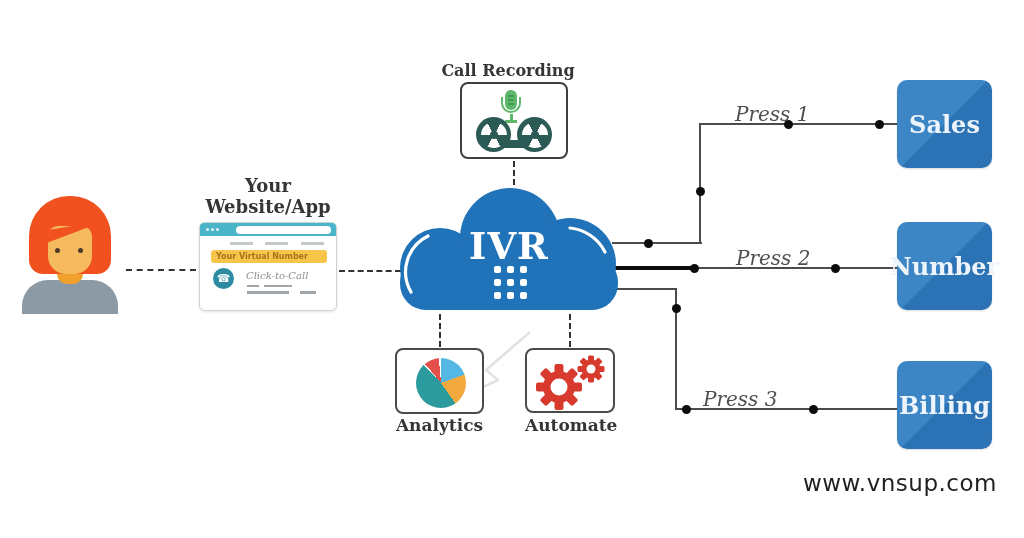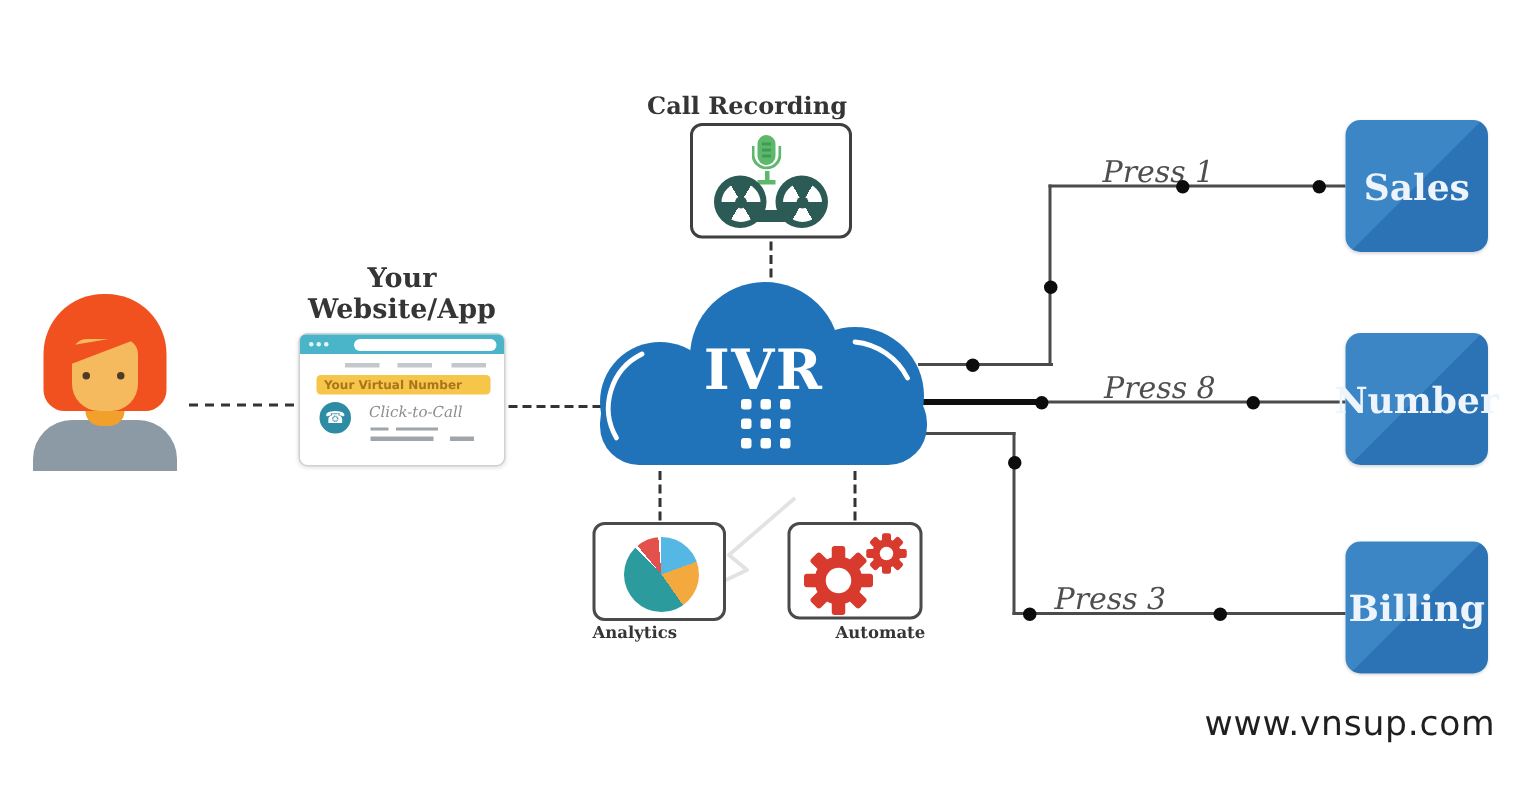--- a/index.html
+++ b/index.html
@@ -33,42 +33,42 @@
   .browser .bar { position:absolute; left:0; top:0; right:0; height:13px; background:#4ab5c9; border-radius:4px 4px 0 0; }
   .browser .bdot { position:absolute; top:5px; width:3px; height:3px; border-radius:50%; background:rgba(255,255,255,.85); }
   .browser .searchbar { position:absolute; left:36px; top:3px; right:5px; height:7.5px; background:#ffffff; border-radius:4px; }
   .browser .navseg { position:absolute; top:19px; width:23px; height:2.5px; background:#c3c8ca; }
   .browser .banner { position:absolute; left:11px; top:27px; width:116px; height:13px; background:#f6c64a; border-radius:3px; font-size:8px; font-weight:bold; color:#a9741c; line-height:13px; padding-left:5px; }
   .browser .phone-circle { position:absolute; left:13px; top:45px; width:21px; height:21px; background:#2d8ba4; border-radius:50%; color:#ffffff; font-size:11px; line-height:21px; text-align:center; }
   .browser .cta { position:absolute; left:46px; top:47px; font-family:"DejaVu Serif","Liberation Serif",serif; font-style:italic; font-size:10px; color:#8c8c8c; }
   .browser .seg { position:absolute; height:2px; background:#9fa5a8; }
 
   
-  .rec-label { left:428px; top:61px; width:140px; text-align:center; font-size:16px; z-index:2; }
+  .rec-label { left:438px; top:61px; width:140px; text-align:center; font-size:16px; z-index:2; }
   .rec-box { left:460px; top:82px; width:108px; height:77px; background:#ffffff; border:2.5px solid #3f3f3f; border-radius:8px; z-index:2; }
   .mic-body { position:absolute; left:43px; top:6px; width:12px; height:20px; background:#5db86b; border-radius:6px; }
   .mic-line { position:absolute; left:46px; width:6px; height:1.8px; background:#3e9b53; }
   .mic-arc { position:absolute; left:39px; top:13px; width:20px; height:16px; border:2.5px solid #5db86b; border-top:none; border-radius:0 0 11px 11px; }
   .mic-stand { position:absolute; left:48px; top:30px; width:2.5px; height:6px; background:#5db86b; }
   .mic-base { position:absolute; left:43px; top:36px; width:12px; height:2.5px; background:#5db86b; }
   .tape-bar { position:absolute; left:40px; top:56px; width:28px; height:8px; background:#2c5a55; }
   .reel { position:absolute; top:33px; width:35px; height:35px; background:#2c5a55; border-radius:50%; }
   .reel .blades { position:absolute; left:4.5px; top:4.5px; width:26px; height:26px; border-radius:50%;
     background:conic-gradient(#2c5a55 0deg 30deg, #ffffff 30deg 90deg, #2c5a55 90deg 150deg, #ffffff 150deg 210deg, #2c5a55 210deg 270deg, #ffffff 270deg 330deg, #2c5a55 330deg 360deg); }
   .reel .hub { position:absolute; left:13.5px; top:13.5px; width:8px; height:8px; background:#2c5a55; border-radius:50%; }
 
   
   .cloud-svg { left:398px; top:186px; width:222px; height:126px; z-index:2; }
   .ivr-label { left:398px; top:224px; width:222px; text-align:center; font-size:37px; color:#ffffff; letter-spacing:1px; z-index:3; }
   .keypad { left:494px; top:266px; width:37px; height:37px; display:grid; grid-template-columns:repeat(3,7px); grid-template-rows:repeat(3,7px); gap:6px; z-index:3; }
   .keypad span { width:7px; height:7px; background:#ffffff; border-radius:2px; }
 
   
   .tool-box { position:absolute; background:#ffffff; border:2.5px solid #4a4a4a; border-radius:8px; z-index:2; }
-  .tool-label { position:absolute; font-size:11px; z-index:2; }
+  .tool-label { position:absolute; text-align:center; font-size:17px; z-index:2; }
   .pie { position:absolute; left:19px; top:8px; width:50px; height:50px; border-radius:50%;
     background:conic-gradient(#55b8e4 0deg 70deg, #f3a93d 70deg 145deg, #2b9b9e 145deg 316deg, #ffffff 316deg 320deg, #e4504b 320deg 355deg, #ffffff 355deg 360deg); }
 
   
   .dest-box { position:absolute; left:897px; width:95px; height:88px; border-radius:10px; z-index:3;
     background:linear-gradient(135deg, #3c86c6 0%, #3c86c6 49.5%, #2b73b4 50%, #2b73b4 100%);
     color:#eef4fb; font-family:"DejaVu Serif","Liberation Serif",serif; font-weight:bold;
     display:flex; align-items:center; justify-content:center; font-size:24px; box-shadow:0 1px 2px rgba(0,0,0,.15); }
 
   .watermark { left:803px; top:470px; font-size:23px; color:#1f1f1f; z-index:2; letter-spacing:0.5px; }
@@ -220,24 +220,24 @@
             <rect x="-3" y="-13.5" width="6" height="6.5" rx="1.5" transform="rotate(225)"></rect>
             <rect x="-3" y="-13.5" width="6" height="6.5" rx="1.5" transform="rotate(270)"></rect>
             <rect x="-3" y="-13.5" width="6" height="6.5" rx="1.5" transform="rotate(315)"></rect>
           </g>
           <circle r="9.5"></circle>
           <circle r="4.5" fill="#ffffff"></circle>
         </g>
       </g>
     </svg>
   </div>
-  <div class="tool-label slab" style="left:525px; top:415px; width:90px;margin-left:32px;">Automate</div>
+  <div class="tool-label slab" style="left:525px; top:415px; width:90px;">Automate</div>
 
   <div class="press-label" style="left:703px; top:102px;margin-left:32px;">Press 1</div>
-  <div class="press-label" style="left:736px; top:246px;">Press 8</div>
+  <div class="press-label" style="left:736px; top:246px;">Press 2</div>
   <div class="press-label" style="left:703px; top:387px;">Press 3</div>
 
   <div class="dest-box" style="top:80px;">
       <span>Sales</span>
     </div>
   <div class="dest-box" style="top:222px;">
       <span>Number</span>
     </div>
   <div class="dest-box" style="top:361px;">
       <span>Billing</span>

